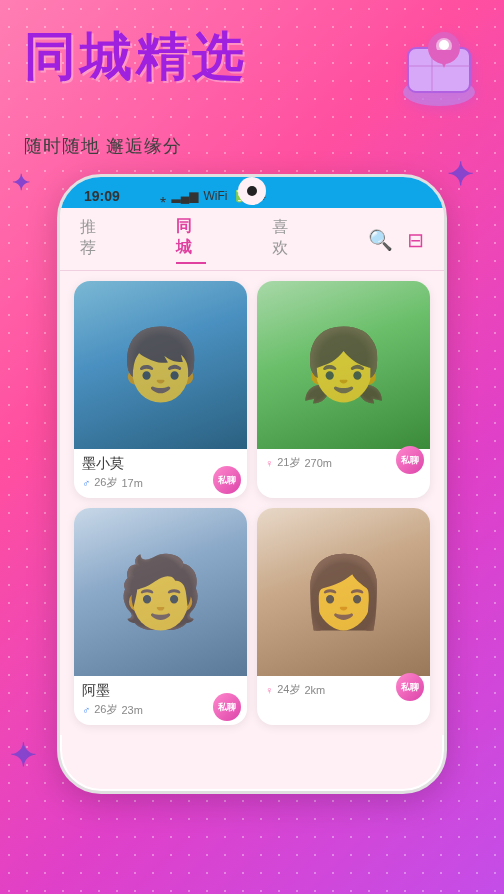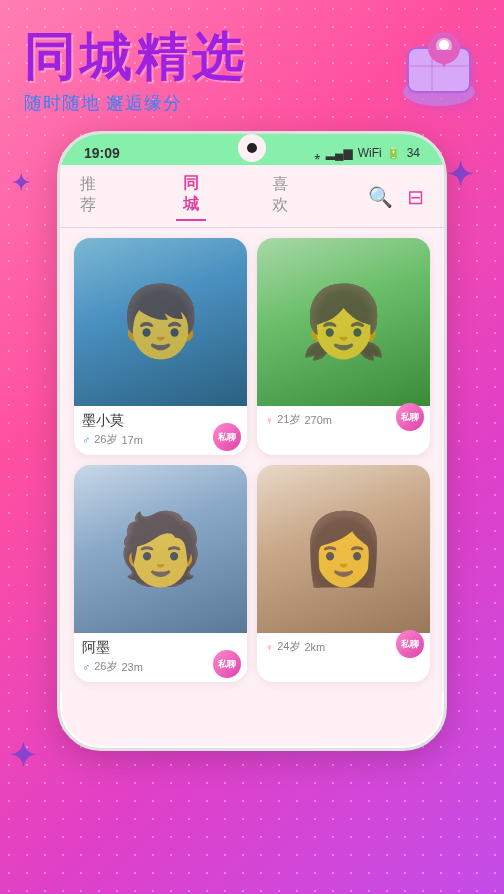--- a/index.html
+++ b/index.html
@@ -33,34 +33,35 @@
     }
 
     
     .top-header {
       width: 100%;
       padding: 28px 24px 10px 24px;
       display: flex;
       flex-direction: column;
       align-items: flex-start;
       position: relative;
+      gap: 43px;
     }
 
     .main-title {
       font-size: 52px;
       font-weight: 900;
       color: #a020e0;
       letter-spacing: 4px;
       text-shadow: 2px 2px 0 rgba(255,255,255,0.3);
       line-height: 1.1;
     }
 
     .subtitle {
       font-size: 18px;
-      color: #3b82f6;
+      color: #404040;
       margin-top: 6px;
       letter-spacing: 1px;
     }
 
     
     .location-icon-wrap {
       position: absolute;
       top: 20px;
       right: 20px;
       width: 90px;
@@ -92,24 +93,24 @@
       border: 3px solid #e0e0e0;
       box-shadow: 0 8px 32px rgba(0,0,0,0.18), inset 0 0 0 2px #fff;
       overflow: hidden;
       position: relative;
       margin-top: 6px;
     }
 
     
     .status-bar {
       display: flex;
-      justify-content: space-between;
       align-items: center;
       padding: 10px 24px 4px 24px;
-      background: #86efac;
+      background: #0ea5e9;
+      gap: 40px;
     }
 
     .status-time {
       font-size: 14px;
       font-weight: 700;
       color: #333;
     }
 
     .status-icons {
       display: flex;
@@ -161,21 +162,20 @@
       margin-right: 22px;
       padding-bottom: 4px;
       cursor: pointer;
       font-weight: 500;
     }
 
     .nav-tab.active {
       color: #e040a0;
       font-weight: 700;
       border-bottom: 2px solid #e040a0;
-      text-align: center;
     }
 
     .nav-actions {
       margin-left: auto;
       display: flex;
       gap: 14px;
       align-items: center;
     }
 
     .nav-icon {

